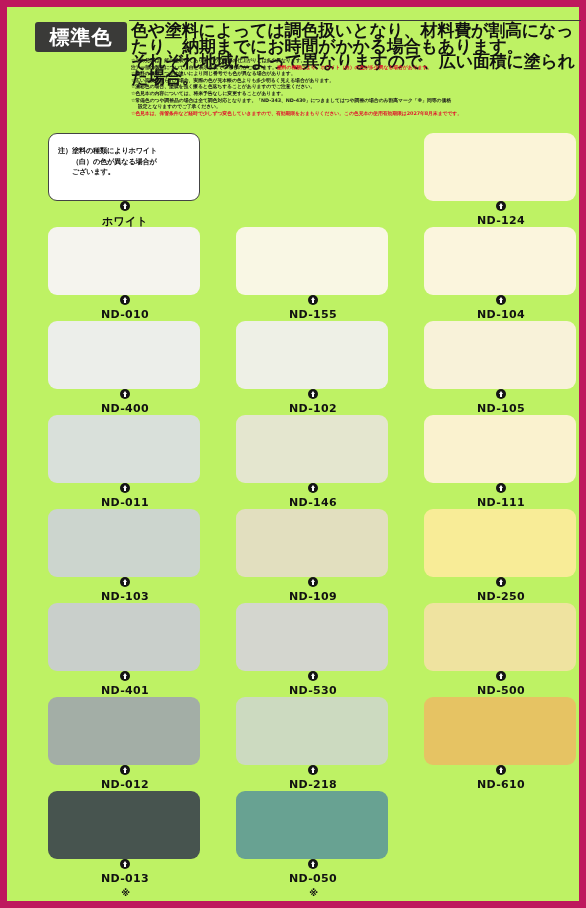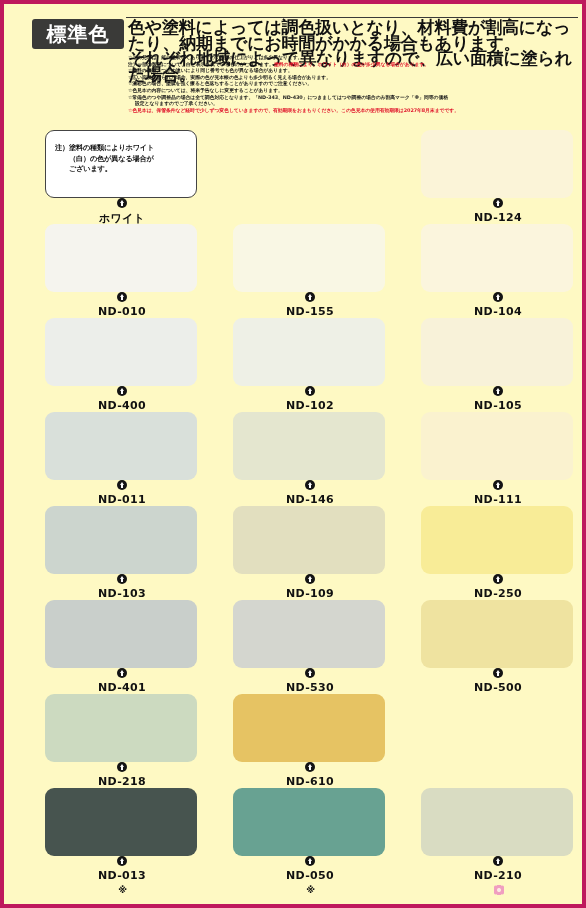--- a/index.html
+++ b/index.html
@@ -16,22 +16,22 @@
     overflow: hidden;
   }
 
   
   .page {
     position: absolute;
     left: 0; top: 0;
     width: 586px;
     height: 908px;
     box-sizing: border-box;
-    border: 4px solid #be185d;
-    background: #fef9c3;
+    border: 7px solid #be185d;
+    background: #bef264;
   }
 
   
   .header {
     position: absolute;
     left: 0; top: 0;
     width: 586px;
     height: 112px;
   }
   .badge {
@@ -491,20 +491,27 @@
         <div class="cell">
           <div class="chip" style="background: rgb(239, 227, 160);"></div>
           <div class="label">
             <span class="up-icon"></span>
             <span class="label-text">ND-500</span>
           </div>
         </div>
       </div>
       <div class="row">
         <div class="cell">
+          <div class="chip" style="background: rgb(163, 174, 166);"></div>
+          <div class="label">
+            <span class="up-icon"></span>
+            <span class="label-text">ND-012</span>
+          </div>
+        </div>
+        <div class="cell">
           <div class="chip" style="background: rgb(204, 218, 192);"></div>
           <div class="label">
             <span class="up-icon"></span>
             <span class="label-text">ND-218</span>
             <svg viewBox="0 0 20 20" class="flower">
               <circle cx="10" cy="2.4" r="4.2" fill="#f09ec0"></circle>
               <circle cx="16" cy="5" r="4.2" fill="#f09ec0"></circle>
               <circle cx="17.6" cy="10" r="4.2" fill="#f09ec0"></circle>
               <circle cx="16" cy="15" r="4.2" fill="#f09ec0"></circle>
               <circle cx="10" cy="17.6" r="4.2" fill="#f09ec0"></circle>
@@ -533,34 +540,16 @@
           </div>
         </div>
         <div class="cell">
           <div class="chip" style="background: rgb(104, 162, 146);"></div>
           <div class="label">
             <span class="up-icon"></span>
             <span class="label-text">ND-050</span>
             <span class="mark">※</span>
           </div>
         </div>
-        <div class="cell">
-          <div class="chip" style="background: rgb(217, 220, 194);"></div>
-          <div class="label">
-            <span class="up-icon"></span>
-            <span class="label-text">ND-210</span>
-            <svg viewBox="0 0 20 20" class="flower">
-              <circle cx="10" cy="2.4" r="4.2" fill="#f09ec0"></circle>
-              <circle cx="16" cy="5" r="4.2" fill="#f09ec0"></circle>
-              <circle cx="17.6" cy="10" r="4.2" fill="#f09ec0"></circle>
-              <circle cx="16" cy="15" r="4.2" fill="#f09ec0"></circle>
-              <circle cx="10" cy="17.6" r="4.2" fill="#f09ec0"></circle>
-              <circle cx="4" cy="15" r="4.2" fill="#f09ec0"></circle>
-              <circle cx="2.4" cy="10" r="4.2" fill="#f09ec0"></circle>
-              <circle cx="4" cy="5" r="4.2" fill="#f09ec0"></circle>
-              <circle cx="10" cy="10" r="3.4" fill="#fce3ee"></circle>
-            </svg>
-          </div>
-        </div>
       </div>
     </div>
 
 </div>
 
 </body></html>

